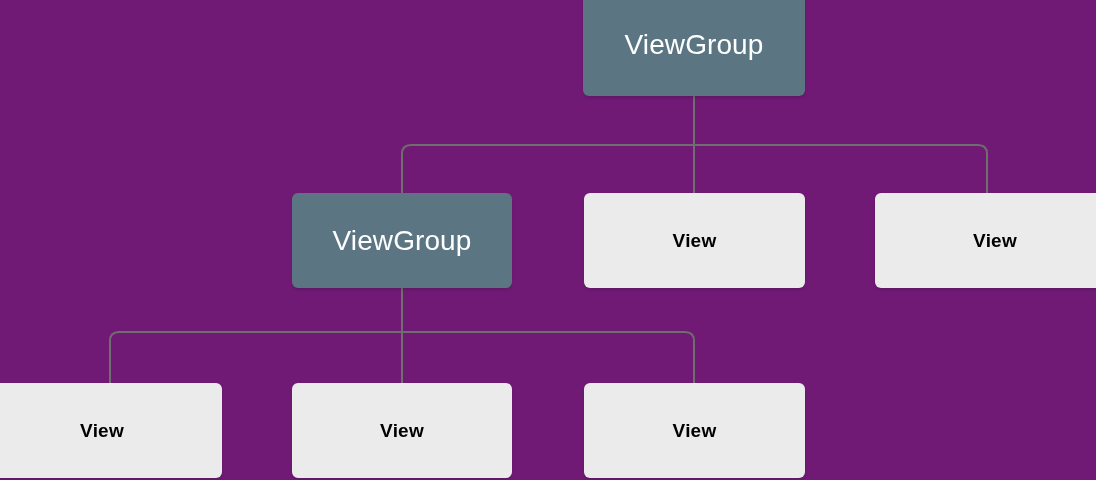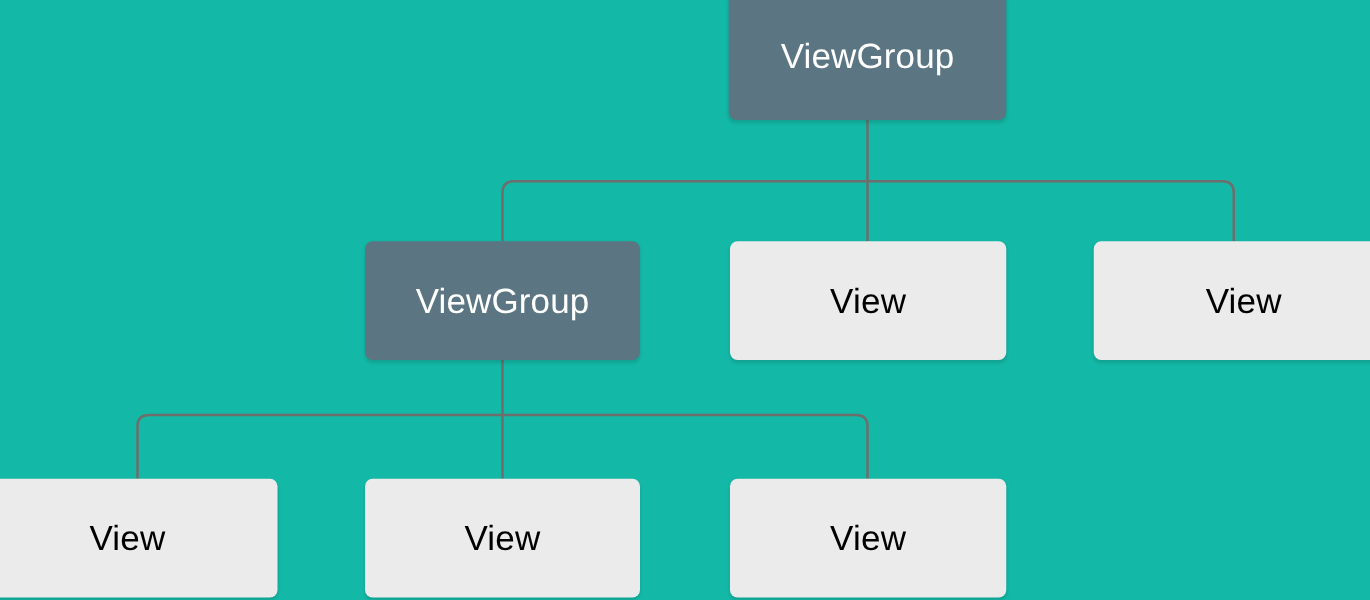--- a/index.html
+++ b/index.html
@@ -7,21 +7,21 @@
     padding: 0;
     background: #ffffff;
   }
   body {
     font-family: "Liberation Sans", sans-serif;
   }
   #diagram-canvas {
     position: relative;
     width: 1096px;
     height: 480px;
-    background: #14b8a6;
+    background: #701a75;
     overflow: hidden;
   }
   #connector-layer {
     position: absolute;
     left: 0;
     top: 0;
     width: 1096px;
     height: 480px;
     pointer-events: none;
   }
@@ -46,22 +46,22 @@
   .node-label {
     white-space: nowrap;
     line-height: 1;
   }
   .node-viewgroup .node-label {
     font-size: 28px;
     font-weight: 400;
     letter-spacing: 0.1px;
   }
   .node-view .node-label {
-    font-size: 28px;
-    font-weight: 400;
+    font-size: 19px;
+    font-weight: 700;
     letter-spacing: 0.2px;
   }
 </style>
 </head>
 <body>
 
 <div id="diagram-canvas">
 
   <svg id="connector-layer" viewBox="0 0 1096 480" width="1096" height="480" xmlns="http://www.w3.org/2000/svg">
       <path d="M 694 96 L 694 145" fill="none" stroke="#6e6e6e" stroke-width="2" stroke-linecap="butt"></path>

